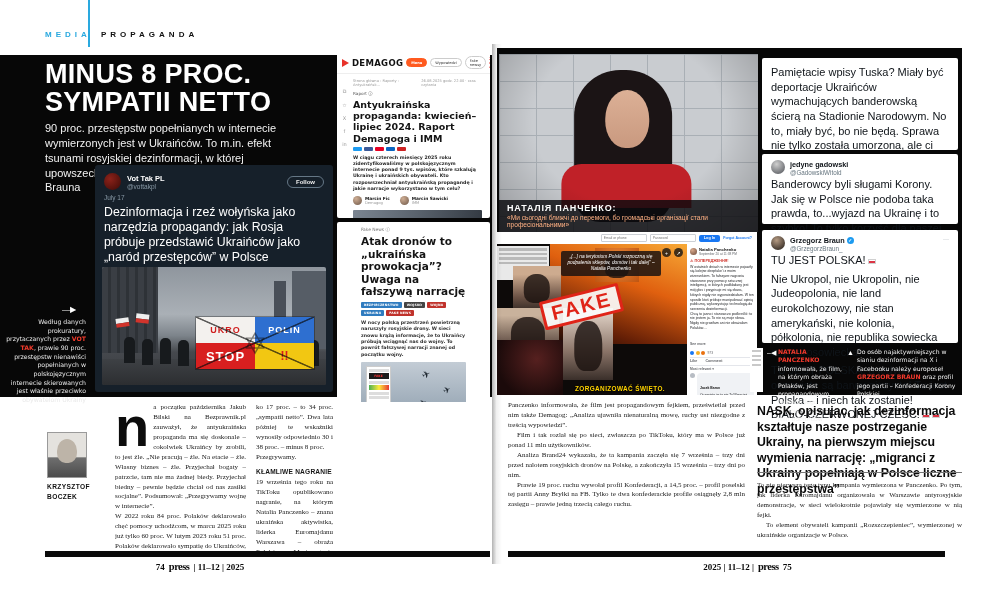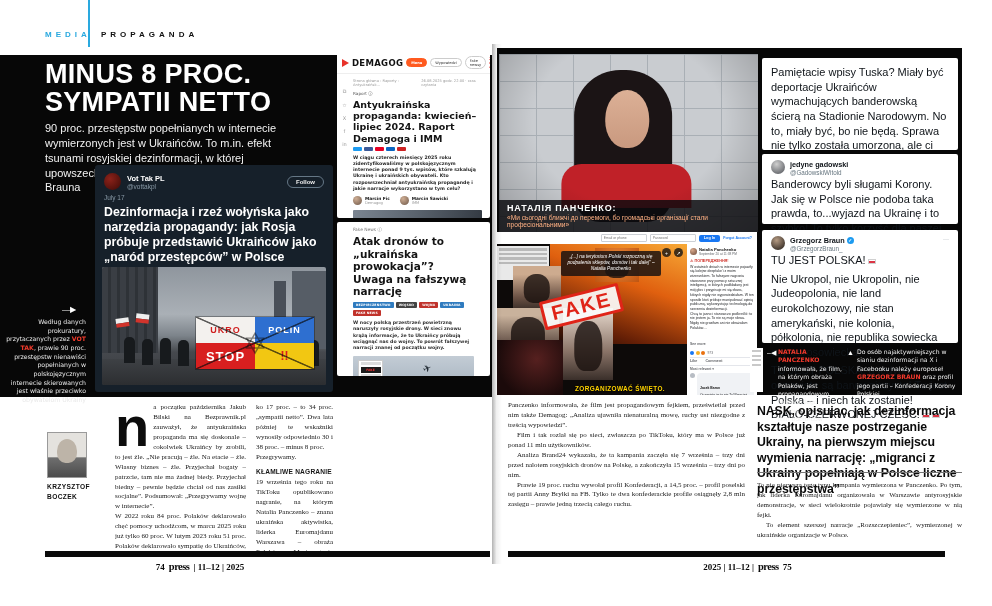--- a/index.html
+++ b/index.html
@@ -21,21 +21,21 @@
 .red-b{color:#f23b2c;font-weight:bold}
 
 
 .vt{position:absolute;left:95px;top:110px;width:238px;height:227px;background:#16202a;border-radius:3px;padding:8px 9px}
 .vt-hd{display:flex;align-items:center;gap:6px}
 .vt-av{width:17px;height:17px;border-radius:50%;background:radial-gradient(circle at 35% 35%,#8d221a,#3c0b07)}
 .vt-n{font-size:7.5px;font-weight:bold;color:#fff}
 .vt-h{font-size:6.5px;color:#8899a6}
 .vt-follow{margin-left:auto;border:1px solid #657786;border-radius:8px;color:#eee;font-size:6px;font-weight:bold;padding:2px 8px;background:transparent}
 .vt-date{font-size:6.5px;color:#8899a6;margin-top:4px}
-.vt-t{font-size:12.3px;line-height:1.22;font-weight:bold;color:#fff;margin-top:4px}
+.vt-t{font-size:12.3px;line-height:1.22;font-weight:normal;color:#fff;margin-top:4px}
 .vt-photo{position:absolute;left:7px;right:7px;bottom:7px;height:118px;overflow:hidden;border-radius:2px;background:linear-gradient(#8f969e 0%,#aab0b6 40%,#7d848b 58%,#46494e 72%,#35383c 100%)}
 .bld-l{position:absolute;left:0;top:0;width:56px;height:86px;background:repeating-linear-gradient(90deg,#3a3e44 0 6px,#2e3237 6px 9px)}
 .bld-r{position:absolute;right:0;top:4px;width:34px;height:78px;background:#565d66}
 .bld-r2{position:absolute;right:40px;top:14px;width:12px;height:64px;background:#494f58}
 .road{position:absolute;left:0;right:0;bottom:0;height:26px;background:linear-gradient(#3e4145,#2c2e31)}
 .person{position:absolute;bottom:22px;width:11px;height:26px;border-radius:5px 5px 0 0;background:#171a1d}
 .flagPL{position:absolute;width:13px;height:9px}
 .flagPL i{display:block;height:50%}
 .fw{background:#efefef}.fr{background:#d2342c}
 .banner{position:absolute;left:94px;bottom:16px;width:118px;height:52px;display:grid;grid-template-columns:1fr 1fr;grid-template-rows:1fr 1fr;box-shadow:0 0 0 1px rgba(0,0,0,.3)}
@@ -45,21 +45,21 @@
 .b-bl{background:#d81f1f;color:#fff;font-size:13px;letter-spacing:1px}
 .b-br{background:#f2c712;color:#d81f1f;font-size:12px}
 .b-star{position:absolute;left:0;top:0;width:100%;height:100%;display:flex;align-items:center;justify-content:center;font-size:30px;color:rgba(15,15,15,.5)}
 .b-x{position:absolute;left:0;top:0;width:100%;height:100%;background:
  linear-gradient(to top right,transparent 48.8%,rgba(10,10,10,.65) 49.6% 50.4%,transparent 51.2%),
  linear-gradient(to bottom right,transparent 48.8%,rgba(10,10,10,.65) 49.6% 50.4%,transparent 51.2%)}
 
 
 .dg{position:absolute;left:337px;width:153px;background:#fff;border-radius:2px;overflow:hidden;font-family:"DejaVu Sans",sans-serif}
 .dg1{top:52px;height:166px}
-.dg2{top:222px;height:154px;padding:5px 16px}
+.dg2{top:222px;height:180px;padding:5px 24px}
 .dg-nav{display:flex;align-items:center;gap:3px;padding:4px 5px;border-bottom:1px solid #eee}
 .dg-logo{width:0;height:0;border-top:4px solid transparent;border-bottom:4px solid transparent;border-right:7px solid #e8322a;transform:rotate(180deg)}
 .dg-brand{font-size:8.5px;font-weight:bold;letter-spacing:.3px}
 .pill{font-size:3.6px;border:1px solid #ccc;border-radius:7px;padding:1.5px 4px;color:#333;background:#fff}
 .pill-menu{background:#ff5a1f;border-color:#ff5a1f;color:#fff;font-weight:bold}
 .dg-cta{font-size:3.6px;color:#e8322a;font-weight:bold;margin-left:auto}
 .dg-rail{position:absolute;left:3px;top:36px;width:9px;display:flex;flex-direction:column;gap:7px;align-items:center;color:#999;font-size:5px}
 .dg-c{padding:5px 8px 0 16px}
 .dg-bc{display:flex;justify-content:space-between;gap:4px;font-size:3.6px;color:#999}
 .dg-tag{font-size:4.2px;color:#555;margin-top:4px}
@@ -492,21 +492,21 @@
     <p>Panczenko informowała, że film jest propagandowym fejkiem, prześwietlał przed nim także Demagog: „Analiza ujawniła nienaturalną mowę, ruchy ust niezgodne z treścią wypowiedzi”.</p>
     <p>Film i tak rozlał się po sieci, zwłaszcza po TikToku, który ma w Polsce już ponad 11 mln użytkowników.</p>
     <p>Analiza Brand24 wykazała, że ta kampania zaczęła się 7 września – trzy dni przed nalotem rosyjskich dronów na Polskę, a zakończyła 15 września – trzy dni po nim.</p>
     <p>Prawie 19 proc. ruchu wywołał profil Konfederacji, a 14,5 proc. – profil poselski tej partii Anny Bryłki na FB. Tylko te dwa konfederackie profile osiągnęły 2,8 mln zasięgu – prawie jedną trzecią całego ruchu.</p>
   </div>
 
   <div class="pq">NASK, opisując, jak dezinformacja kształtuje nasze postrzeganie Ukrainy, na pierwszym miejscu wymienia narrację: „migranci z Ukrainy popełniają w Polsce liczne przestępstwa”</div>
   <div class="rrule"></div>
   <div class="serif tailcol">
     <p>To nie pierwsza tego typu kampania wymierzona w Panczenko. Po tym, jak liderka Euromajdanu organizowała w Warszawie antyrosyjskie demonstracje, w sieci wielokrotnie pojawiały się wymierzone w nią fejki.</p>
-    <p>To element szerszej narracje „Rozszczepieniec”, wymierzonej w ukraińskie organizacje w Polsce.</p>
+    <p>To element obywateli kampanii „Rozszczepieniec”, wymierzonej w ukraińskie organizacje w Polsce.</p>
   </div>
 
   <div class="fbar fbarL"></div>
   <div class="fbar fbarR"></div>
   <div class="fonum foL"><span>74</span><span class="fo-brand">press</span><span>| 11–12 | 2025</span></div>
   <div class="fonum foR"><span>2025 | 11–12 |</span><span class="fo-brand">press</span><span>75</span></div>
 
   <div class="gutter"></div>
 </div>
 

